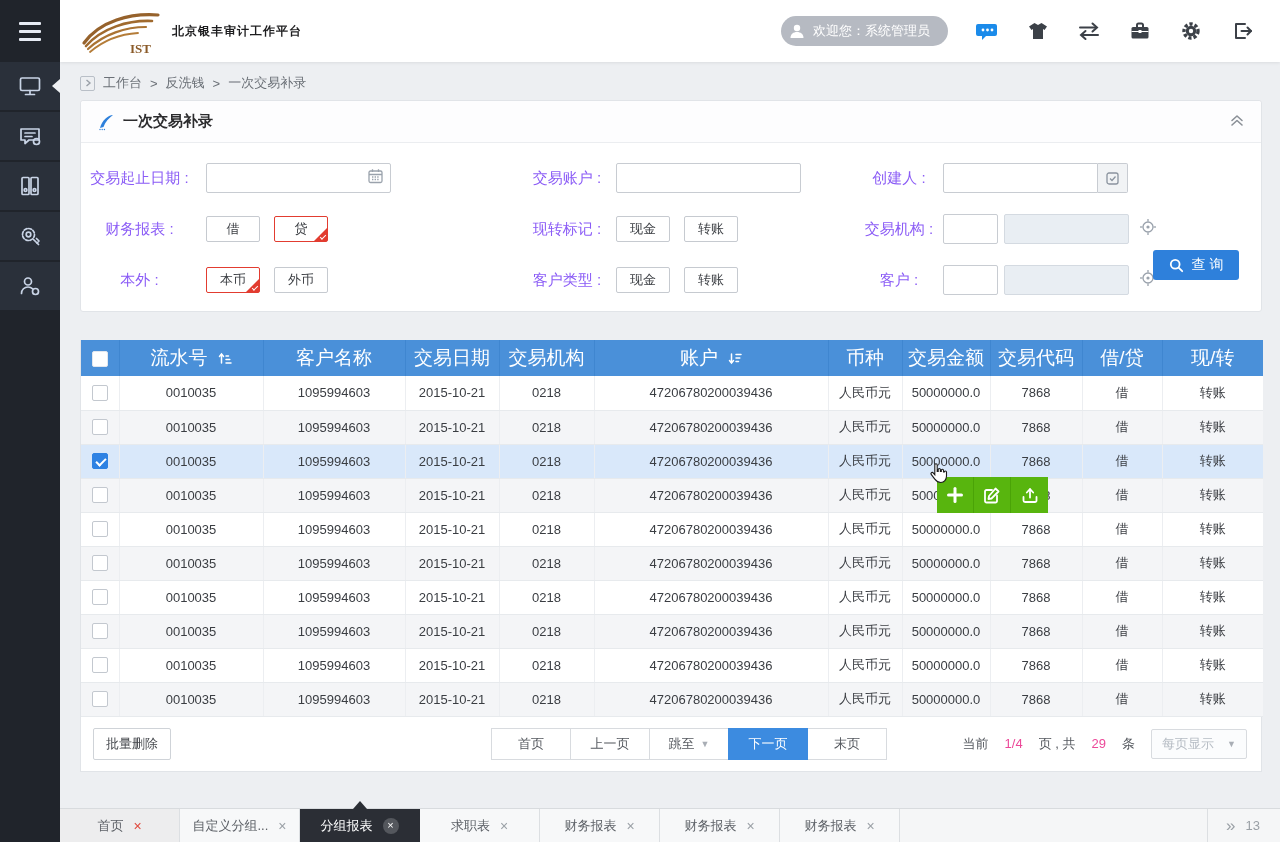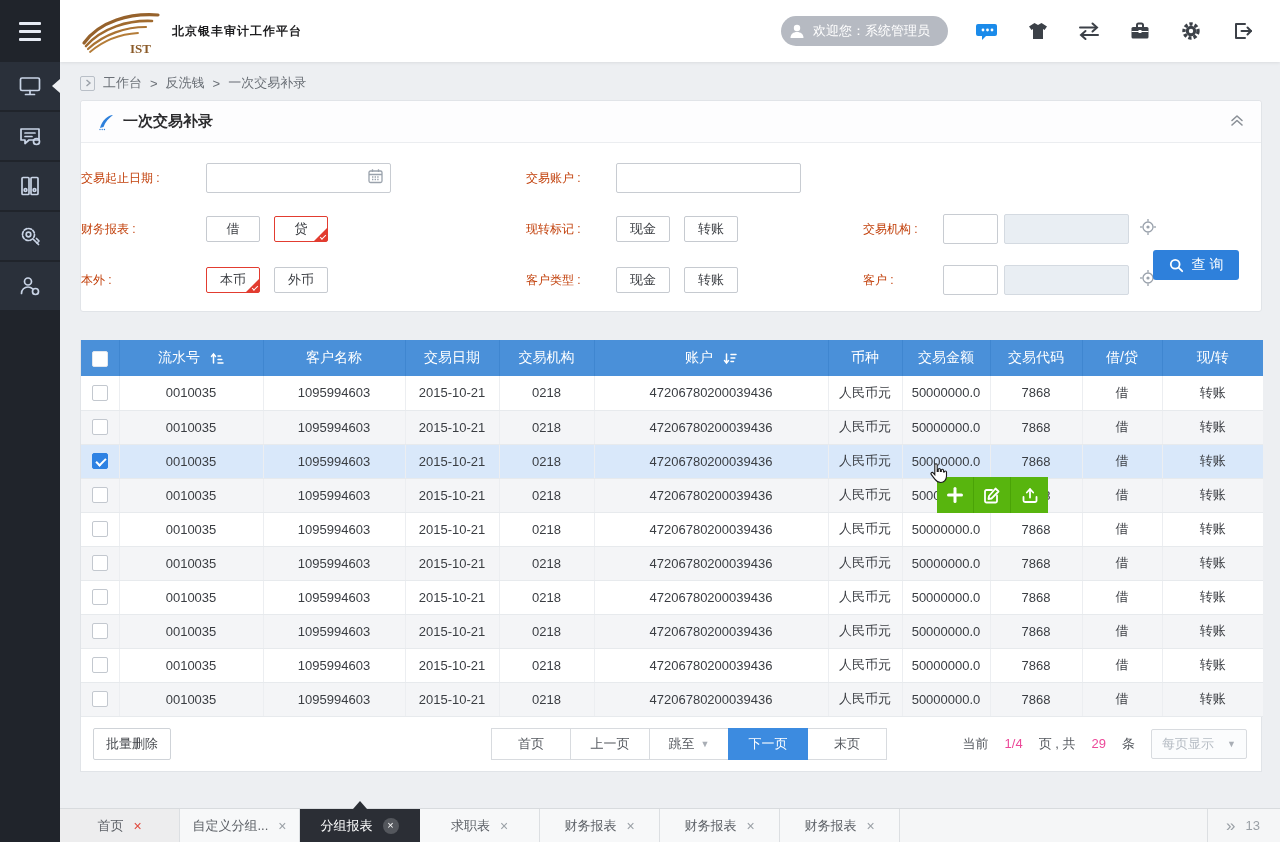--- a/index.html
+++ b/index.html
@@ -29,39 +29,39 @@
 
   
   .search-card { position:absolute; left:80px; top:100px; width:1182px; height:212px; background:#fff; border:1px solid #e1e4e8; border-radius:3px; z-index:10; }
   .card-head { height:42px; border-bottom:1px solid #ebedf0; display:flex; align-items:center; padding:0 16px; background:#fdfdfe; border-radius:3px 3px 0 0; }
   .card-title { font-size:15px; font-weight:bold; color:#2c2c2e; margin-left:8px; }
   .collapse { margin-left:auto; cursor:pointer; }
   .card-body { position:relative; padding:20px 0 0 0; }
   .frow { display:flex; align-items:center; height:30px; margin-bottom:21px; }
   .fcell { display:flex; align-items:center; }
   .c1 { width:445px; } .c2 { width:337px; } .c3 { width:320px; }
-  .flabel { font-size:12px; color:#c2410c; text-align:left; flex:none; }
+  .flabel { font-size:15px; color:#8b5cf6; text-align:center; flex:none; }
   .l1 { width:125px; padding-right:8px; } .l2 { width:90px; padding-right:8px; } .l3 { width:80px; padding-right:8px; }
   .inp { height:30px; border:1px solid #c8ccd2; border-radius:2px; background:#fff; position:relative; }
   .inp input { width:100%; height:100%; border:none; outline:none; padding:0 8px; font-size:13px; background:transparent; }
   .w185 { width:185px; } .w155 { width:155px; } .w55 { width:55px; }
   .inp .end-ico { position:absolute; right:6px; top:50%; transform:translateY(-50%); }
   .addon { width:30px; height:30px; border:1px solid #c8ccd2; border-left:none; background:#f1f3f5; display:flex; align-items:center; justify-content:center; border-radius:0 2px 2px 0; cursor:pointer; }
   .dis { width:125px; height:30px; background:#e9eef3; border:1px solid #d4dae1; border-radius:2px; margin-left:6px; }
   .target { margin-left:10px; cursor:pointer; }
   .tbtn { min-width:54px; height:26px; border:1px solid #c6cad0; background:#fff; border-radius:2px; font-size:13px; color:#3c3f44; display:inline-flex; align-items:center; justify-content:center; margin-right:14px; cursor:pointer; position:relative; padding:0 10px; }
   .tbtn.sel { border-color:#e23c30; }
   .tbtn.sel:after { content:""; position:absolute; right:0; bottom:0; border-left:13px solid transparent; border-bottom:13px solid #e23c30; }
   .tbtn.sel .tick { position:absolute; right:1px; bottom:3px; width:6px; height:3px; border-left:1.6px solid #fff; border-bottom:1.6px solid #fff; transform:rotate(-45deg); z-index:2; }
   .query-btn { position:absolute; right:22px; bottom:15px; width:86px; height:30px; background:#2e80db; border:none; border-radius:3px; color:#fff; font-size:14px; display:flex; align-items:center; justify-content:center; gap:8px; cursor:pointer; }
 
   
   .table-card { position:absolute; left:80px; top:340px; width:1182px; background:#fff; border:1px solid #e1e4e8; border-top:none; z-index:10; }
   table { width:1182px; table-layout:fixed; border-collapse:collapse; }
-  thead th { background:#4a90d9; color:#fff; font-size:14px; font-weight:normal; height:36px; border-right:1px solid #3f86d0; text-align:center; }
+  thead th { background:#4a90d9; color:#fff; font-size:19px; font-weight:normal; height:36px; border-right:1px solid #3f86d0; text-align:center; }
   thead th:last-child { border-right:none; }
   tbody td { height:34px; font-size:13px; color:#3a3d42; text-align:center; border-bottom:1px solid #e7eaed; border-right:1px solid #eceef1; background:#fff; overflow:hidden; white-space:nowrap; }
   tbody td:last-child { border-right:none; }
   tr.alt td { background:#f4f5f7; }
   tr.selected td { background:#d9e8fa; }
   .cb { display:inline-block; width:16px; height:16px; border:1px solid #c3c8cf; border-radius:2px; background:#fff; vertical-align:middle; position:relative; cursor:pointer; }
   .cb.head { border-color:#e2e7ee; }
   tr.selected .cb { background:#2e82e3; border-color:#2e82e3; }
   tr.selected .cb:after { content:""; position:absolute; left:3px; top:4px; width:8px; height:4px; border-left:2px solid #fff; border-bottom:2px solid #fff; transform:rotate(-45deg); }
   .th-flex { display:inline-flex; align-items:center; gap:10px; }
@@ -257,20 +257,32 @@
                   <line x1="5" y1="9.5" x2="12" y2="9.5" stroke-dasharray="1.4 1.2"></line>
                   <line x1="5" y1="12" x2="12" y2="12" stroke-dasharray="1.4 1.2"></line>
                 </svg>
             </span>
           </span>
         </div>
         <div class="fcell c2">
           <span class="flabel l2">交易账户 :</span>
           <span class="inp w185">
             <input value="" style="">
+          </span>
+        </div>
+        <div class="fcell c3">
+          <span class="flabel l3">创建人 :</span>
+          <span class="inp w155" style="border-radius:2px 0 0 2px;">
+            <input value="" style="">
+          </span>
+          <span class="addon">
+            <svg width="15" height="15" viewBox="0 0 15 15" stroke="#8a939e" stroke-width="1.3" fill="none">
+                <rect x="2" y="2" width="11" height="11" rx="2"></rect>
+                <path d="M5 7.5 L7 9.5 L10.5 5.5"></path>
+              </svg>
           </span>
         </div>
       </div>
 
       <div class="frow">
         <div class="fcell c1">
           <span class="flabel l1">财务报表 :</span>
           <span class="tbtn">
               <span>借</span>
             </span>

